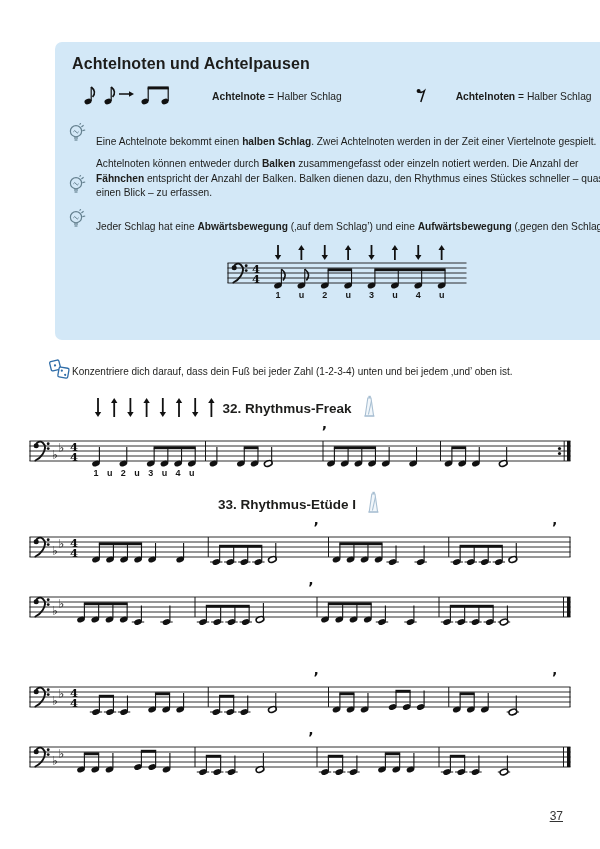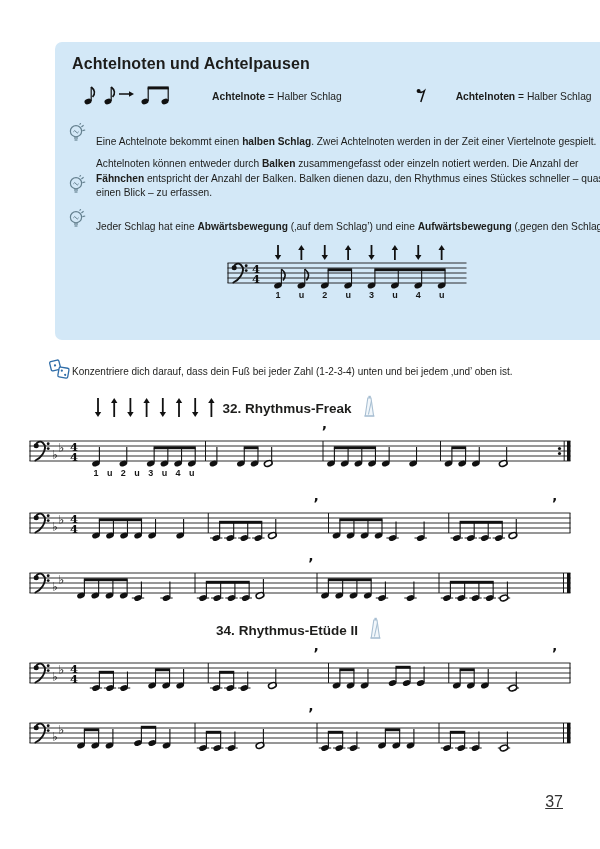--- a/index.html
+++ b/index.html
@@ -30,21 +30,21 @@
 
   .exercises{position:absolute;left:29px;top:397px;width:542px;}
   .exercise + .exercise{margin-top:12px;}
   .ex-head{display:flex;align-items:center;height:22px;}
   .ex-arrows{width:160px;padding-left:62px;box-sizing:border-box;flex:0 0 auto;height:26px;}
   .ex-title-wrap{flex:1;display:flex;justify-content:center;align-items:center;gap:9px;}
   .ex-title-wrap h2{font-size:13.5px;font-weight:bold;margin:0;white-space:nowrap;}
   .ex-spacer{width:160px;flex:0 0 auto;}
   .systems svg{display:block;margin:2px 0 6px;}
 
-  .pagenum{position:absolute;right:37px;bottom:38px;font-size:16px;color:#333;text-decoration:underline;}
+  .pagenum{position:absolute;right:37px;bottom:26px;font-size:12px;color:#333;text-decoration:underline;}
 </style>
 </head>
 <body>
 
 <div class="page">
 
   <section class="infobox">
     <h1>Achtelnoten und Achtelpausen</h1>
 
     <div class="legend-row">
@@ -311,20 +311,35 @@
             <circle cx="530.5" cy="27.5" r="1.6" fill="#111"></circle>
             <circle cx="530.5" cy="32.5" r="1.6" fill="#111"></circle>
             <line x1="535.2" y1="20" x2="535.2" y2="40" stroke="#161616" stroke-width="1"></line>
             <rect x="538" y="20" width="3.5" height="20" fill="#111"></rect>
             <text x="295.39000000000004" y="15" text-anchor="middle" font-size="14" font-weight="bold" font-family="&quot;DejaVu Sans&quot;,sans-serif" fill="#111">’</text>
           </svg>
         </div>
   </div>
 
   <div class="exercise">
+    <div class="ex-head">
+      <div class="ex-arrows"></div>
+      <div class="ex-title-wrap">
+        <h2><span class="ex-num">33.</span> <span class="ex-name">Rhythmus-Etüde I</span></h2>
+        <span>
+          <svg width="17" height="23">
+            <path d="M4.2,21 L6.8,3 L10,3 L12.6,21 Z" fill="#f2f7fb" stroke="#a8bfd2" stroke-width="1.1"></path>
+            <line x1="7.4" y1="19.5" x2="10.4" y2="6" stroke="#a8bfd2" stroke-width="1.1"></line>
+            <rect x="7.4" y="0.8" width="2.4" height="2.2" fill="#a8bfd2"></rect>
+            <line x1="3.4" y1="21" x2="13.4" y2="21" stroke="#a8bfd2" stroke-width="1.2"></line>
+          </svg>
+        </span>
+      </div>
+      <div class="ex-spacer"></div>
+    </div>
     <div class="systems">
           <svg width="542" height="54">
             <line x1="0.5" y1="20" x2="541.5" y2="20" stroke="#161616" stroke-width="0.9"></line>
             <line x1="0.5" y1="25" x2="541.5" y2="25" stroke="#161616" stroke-width="0.9"></line>
             <line x1="0.5" y1="30" x2="541.5" y2="30" stroke="#161616" stroke-width="0.9"></line>
             <line x1="0.5" y1="35" x2="541.5" y2="35" stroke="#161616" stroke-width="0.9"></line>
             <line x1="0.5" y1="40" x2="541.5" y2="40" stroke="#161616" stroke-width="0.9"></line>
             <line x1="1" y1="20" x2="1" y2="40" stroke="#161616" stroke-width="1"></line>
             <g transform="translate(4,20)">
               <circle cx="3.2" cy="4.8" r="2.5" fill="#111"></circle>
@@ -483,31 +498,20 @@
             <line x1="534.5" y1="20" x2="534.5" y2="40" stroke="#161616" stroke-width="1"></line>
             <rect x="538" y="20" width="3.5" height="20" fill="#111"></rect>
             <text x="281.84000000000003" y="15" text-anchor="middle" font-size="14" font-weight="bold" font-family="&quot;DejaVu Sans&quot;,sans-serif" fill="#111">’</text>
           </svg>
         </div>
   </div>
 
   <div class="exercise">
     <div class="ex-head">
       <div class="ex-arrows"></div>
-      <div class="ex-title-wrap">
-        <h2><span class="ex-num">34.</span> <span class="ex-name">Rhythmus-Etüde II</span></h2>
-        <span>
-          <svg width="17" height="23">
-            <path d="M4.2,21 L6.8,3 L10,3 L12.6,21 Z" fill="#f2f7fb" stroke="#a8bfd2" stroke-width="1.1"></path>
-            <line x1="7.4" y1="19.5" x2="10.4" y2="6" stroke="#a8bfd2" stroke-width="1.1"></line>
-            <rect x="7.4" y="0.8" width="2.4" height="2.2" fill="#a8bfd2"></rect>
-            <line x1="3.4" y1="21" x2="13.4" y2="21" stroke="#a8bfd2" stroke-width="1.2"></line>
-          </svg>
-        </span>
-      </div>
       <div class="ex-spacer"></div>
     </div>
     <div class="systems">
           <svg width="542" height="54">
             <line x1="0.5" y1="20" x2="541.5" y2="20" stroke="#161616" stroke-width="0.9"></line>
             <line x1="0.5" y1="25" x2="541.5" y2="25" stroke="#161616" stroke-width="0.9"></line>
             <line x1="0.5" y1="30" x2="541.5" y2="30" stroke="#161616" stroke-width="0.9"></line>
             <line x1="0.5" y1="35" x2="541.5" y2="35" stroke="#161616" stroke-width="0.9"></line>
             <line x1="0.5" y1="40" x2="541.5" y2="40" stroke="#161616" stroke-width="0.9"></line>
             <line x1="1" y1="20" x2="1" y2="40" stroke="#161616" stroke-width="1"></line>

